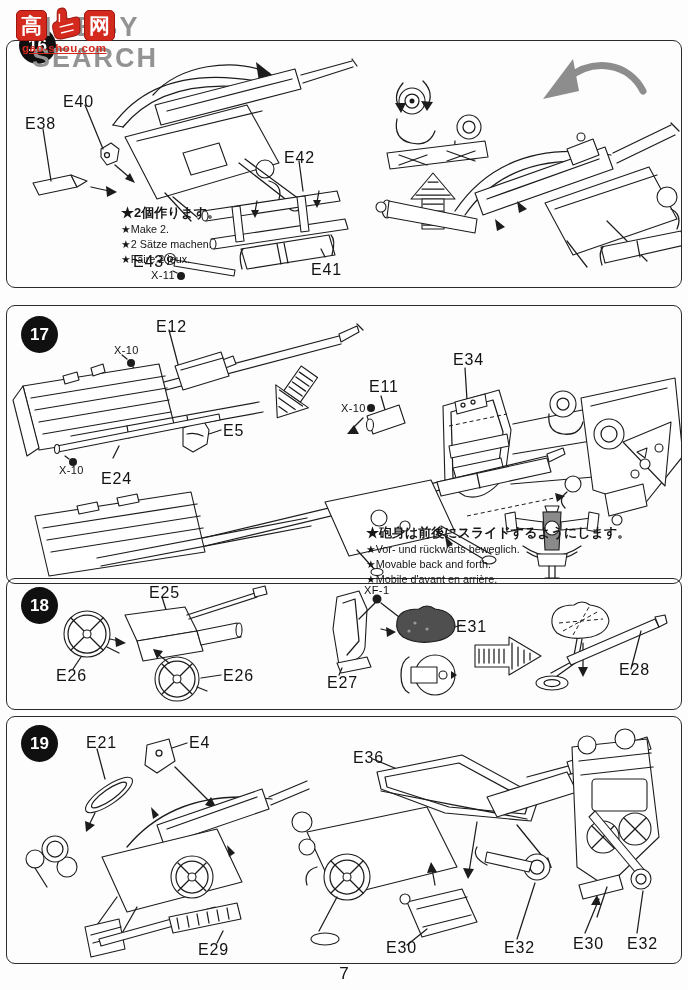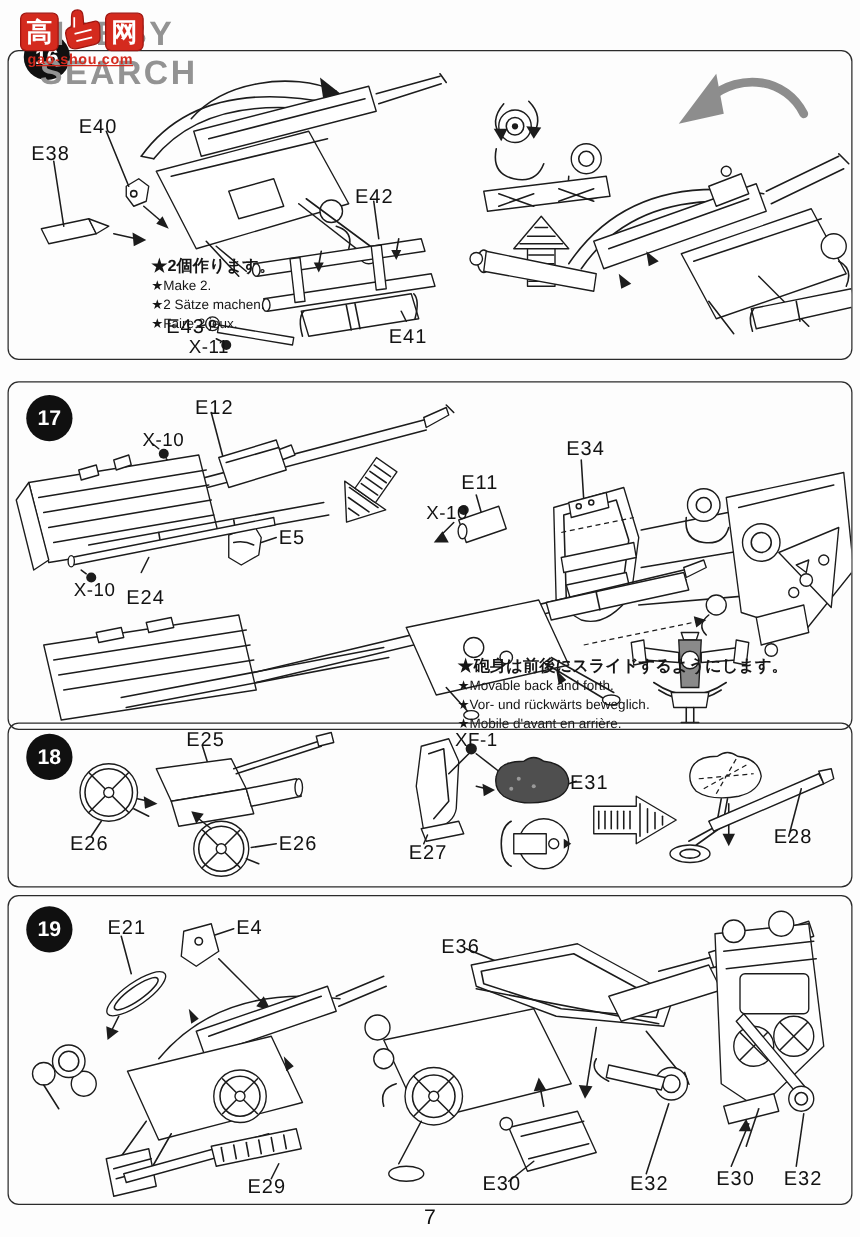--- a/index.html
+++ b/index.html
@@ -3,21 +3,21 @@
 <meta charset="utf-8">
 <style>
   html,body{margin:0;padding:0;background:#ffffff;}
   .sheet{position:relative;width:688px;height:990px;background:#fdfdfd;overflow:hidden;
          font-family:"Liberation Sans",sans-serif;color:#111;}
   .panel{position:absolute;left:6px;width:674px;border:1.6px solid #2b2b2b;border-radius:9px;background:transparent;}
   .panel svg{position:absolute;left:0;top:0;width:100%;height:100%;}
   .badge{position:absolute;width:37px;height:37px;border-radius:50%;background:#101010;color:#fff;
          font-size:17px;font-weight:bold;display:flex;align-items:center;justify-content:center;z-index:4;}
   .plabel{position:absolute;font-size:16px;letter-spacing:0.8px;color:#121212;z-index:3;white-space:nowrap;}
-  .paint{position:absolute;font-size:15px;letter-spacing:0.4px;color:#121212;z-index:3;white-space:nowrap;}
+  .paint{position:absolute;font-size:11px;letter-spacing:0.4px;color:#121212;z-index:3;white-space:nowrap;}
   .notes{position:absolute;z-index:3;font-size:10.8px;line-height:1.38;color:#151515;white-space:nowrap;}
   .notes .jp{font-weight:bold;font-size:13px;}
   .s{stroke:#1c1c1c;stroke-width:1.25;fill:none;stroke-linecap:round;stroke-linejoin:round;}
   .sw{stroke:#1c1c1c;stroke-width:1.1;fill:#ffffff;stroke-linejoin:round;}
   .blk{fill:#1c1c1c;stroke:none;}
   .gry{fill:#8d8d8d;stroke:none;}
   .gryln{stroke:#8d8d8d;stroke-width:7;fill:none;stroke-linecap:round;}
   .dash{stroke:#1c1c1c;stroke-width:1;fill:none;stroke-dasharray:4 3;}
   .wm{position:absolute;left:6px;top:4px;z-index:10;width:230px;height:58px;}
   .wm-brand{position:absolute;left:26px;top:8px;font-size:27px;font-weight:bold;color:#939393;letter-spacing:2px;}
@@ -318,22 +318,22 @@
     <span class="paint" style="left:107px;top:38px">X-10</span>
     <span class="plabel" style="left:216px;top:116px">E5</span>
     <span class="paint" style="left:52px;top:158px">X-10</span>
     <span class="plabel" style="left:94px;top:164px">E24</span>
     <span class="plabel" style="left:362px;top:72px">E11</span>
     <span class="paint" style="left:334px;top:96px">X-10</span>
     <span class="plabel" style="left:446px;top:45px">E34</span>
 
     <div class="notes" style="left:359px;top:218px">
       <div class="jp">★砲身は前後にスライドするようにします。</div>
+      <div>★Vor- und rückwärts beweglich.</div>
       <div>★Movable back and forth.</div>
-      <div>★Vor- und rückwärts beweglich.</div>
       <div>★Mobile d'avant en arrière.</div>
     </div>
   </section>
 
   <section class="panel" style="top:578px;height:130px;">
     <div class="badge" style="left:14px;top:8px">18</div>
 
     <svg viewBox="0 0 674 130">
 
       <line class="s" x1="155" y1="18" x2="160" y2="34"></line>

